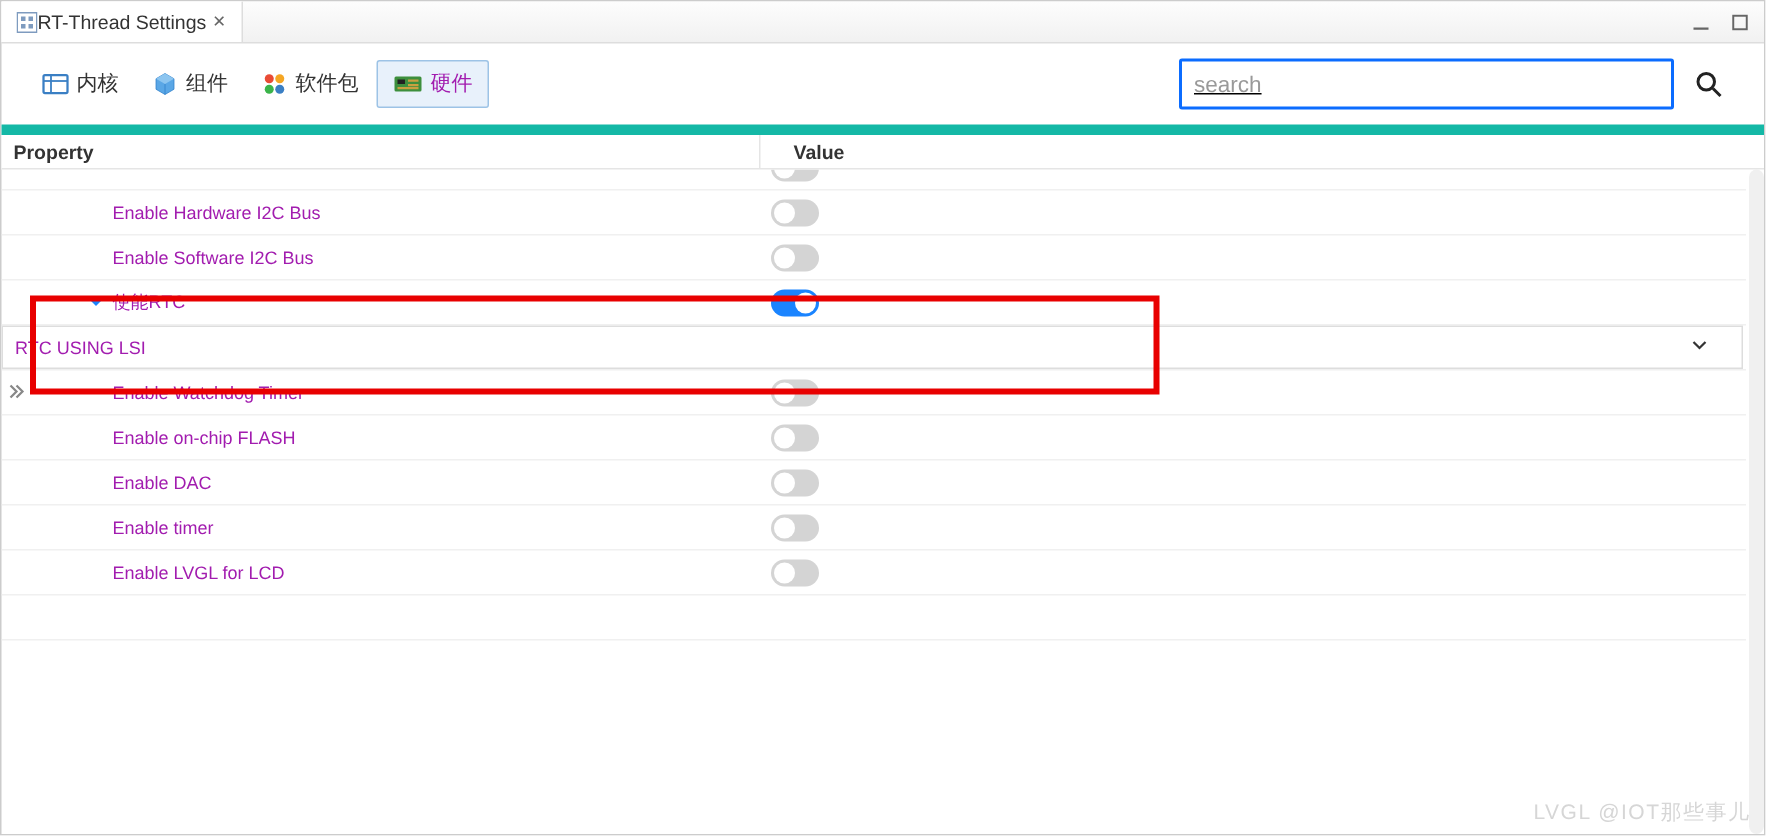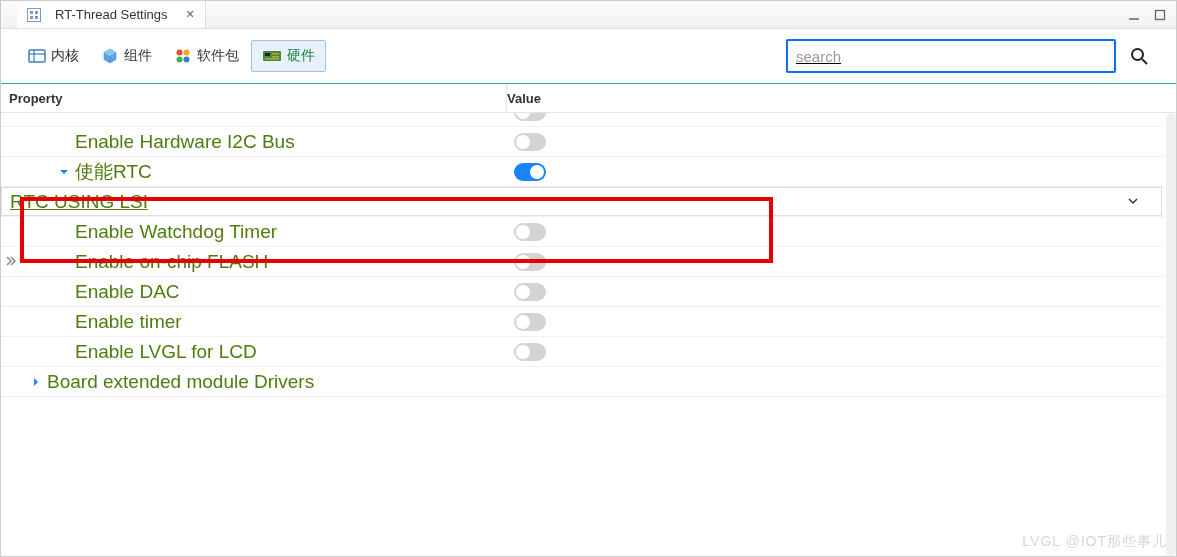--- a/index.html
+++ b/index.html
@@ -1,37 +1,37 @@
 <!DOCTYPE html>
 <html><head>
   <meta charset="utf-8">
   <style>
     * { box-sizing: border-box; margin: 0; padding: 0; font-family: "Microsoft YaHei", Arial, sans-serif; }
     body { background: #f5f5f5; width: 1177px; height: 557px; overflow: hidden; position: relative; }
     .window { background: #fff; width: 100%; height: 100%; border: 1px solid #ccc; display: flex; flex-direction: column; }
     .titlebar { height: 28px; background: linear-gradient(#fdfdfd,#f1f1f1); border-bottom: 1px solid #ddd; display: flex; align-items: center; }
-    .tab { display: flex; align-items: center; height: 100%; padding: 0 10px; background: #fff; border-right: 1px solid #ddd; font-size: 13px; color: #333; gap: 14px; margin-left: 16px; }
+    .tab { display: flex; align-items: center; height: 100%; padding: 0 10px; background: #fff; border-right: 1px solid #ddd; font-size: 13px; color: #333; gap: 0; }
     .tab svg.tab-logo { flex-shrink: 0; }
     .tab .close { margin-left: 4px; font-size: 11px; color: #666; cursor: pointer; }
     .winbtns { margin-left: auto; display: flex; gap: 10px; padding-right: 8px; }
     .winbtn { width: 16px; height: 14px; display: flex; align-items: center; justify-content: center; color: #666; }
     .toolbar { height: 54px; display: flex; align-items: center; padding: 0 20px 0 17px; gap: 6px; }
     .nav-item { display: flex; align-items: center; gap: 5px; padding: 6px 10px; font-size: 14px; color: #333; border-radius: 2px; cursor: pointer; }
     .nav-item.active { border: 1px solid #9dc3e6; background: #e8f1fb; }
-    .nav-item.active span { color: #15803d; }
+    .nav-item.active span { color: #a21caf; }
     .toolbar-spacer { flex: 1; }
     .searchbox { width: 330px; height: 34px; border: 2px solid #0b6cff; border-radius: 2px; display: flex; align-items: center; padding: 0 8px; text-decoration: underline; }
     .searchbox input { border: none; outline: none; width: 100%; font-size: 15px; color: #555; }
     .searchbox input::placeholder { color: #999; }
     .searchbtn { width: 34px; height: 34px; display: flex; align-items: center; justify-content: center; cursor: pointer; }
-    .header-row { display: flex; border-top: 1px solid #14b8a6; border-bottom: 1px solid #e5e5e5; height: 30px; align-items: center; font-size: 13px; font-weight: bold; color: #333; background: #fff; }
+    .header-row { display: flex; border-top: 7px solid #14b8a6; border-bottom: 1px solid #e5e5e5; height: 30px; align-items: center; font-size: 13px; font-weight: bold; color: #333; background: #fff; }
     .header-row .col-prop { width: 505px; padding-left: 8px; }
-    .header-row .col-val { flex: 1; padding-left: 0; border-left: 1px solid #e5e5e5; height: 100%; display: flex; align-items: center; }
+    .header-row .col-val { flex: 1; padding-left: 22px; border-left: 1px solid #e5e5e5; height: 100%; display: flex; align-items: center; }
     .table-body { flex: 1; overflow: auto; position: relative; padding-right: 12px; }
-    .row { display: flex; height: 30px; align-items: center; font-size: 19px; color: #4d7c0f; border-bottom: 1px solid #f0f0f0; }
+    .row { display: flex; height: 30px; align-items: center; font-size: 12px; color: #a21caf; border-bottom: 1px solid #f0f0f0; }
     .row .col-prop { width: 505px; display: flex; align-items: center; height: 100%; }
     .row .col-val { flex: 1; display: flex; align-items: center; height: 100%; padding-left: 8px; }
     .indent { display: inline-block; }
     .marker { width: 14px; height: 14px; display: flex; align-items: center; justify-content: center; margin-right: 4px; }
     .toggle { width: 32px; height: 18px; border-radius: 9px; position: relative; }
     .toggle.off { background: #d4d4d4; }
     .toggle.on { background: #1a84ff; }
     .toggle .knob { width: 14px; height: 14px; border-radius: 50%; background: #fff; position: absolute; top: 2px; }
     .toggle.off .knob { left: 2px; }
     .toggle.on .knob { right: 2px; }
@@ -155,35 +155,47 @@
           </div>
           <div class="col-val" style="position: relative;">
             <div class="toggle off">
               <div class="knob"></div>
             </div>
           </div>
         </div>
         <div class="row">
           <div class="col-prop">
             <span class="indent" style="width: 56px;"></span>
+            <span class="marker"></span>
+            <span>Enable Software I2C Bus</span>
+          </div>
+          <div class="col-val" style="position: relative;">
+            <div class="toggle off">
+              <div class="knob"></div>
+            </div>
+          </div>
+        </div>
+        <div class="row">
+          <div class="col-prop">
+            <span class="indent" style="width: 56px;"></span>
             <span class="marker">
               <svg width="10" height="10" viewBox="0 0 10 10">
                 <path d="M1 3 L5 7 L9 3 Z" fill="#1a84ff"></path>
               </svg>
             </span>
             <span>使能RTC</span>
           </div>
           <div class="col-val" style="position: relative;">
             <div class="toggle on">
               <div class="knob"></div>
             </div>
           </div>
         </div>
         <div class="row">
-          <div class="col-val" style="position: relative; padding: 0px; text-decoration: underline;">
+          <div class="col-val" style="position: relative; padding: 0px;">
             <div class="dropdown-field">
               <span>RTC USING LSI</span>
             </div>
             <span class="dropdown-chevron"><svg width="14" height="14" viewBox="0 0 14 14">
                 <path d="M3 5 L7 9 L11 5" fill="none" stroke="#333" stroke-width="1.5"></path>
               </svg></span>
           </div>
         </div>
         <div class="row">
           <div class="col-prop">
@@ -239,29 +251,20 @@
             <span class="marker"></span>
             <span>Enable LVGL for LCD</span>
           </div>
           <div class="col-val" style="position: relative;">
             <div class="toggle off">
               <div class="knob"></div>
             </div>
           </div>
         </div>
         <div class="row">
-          <div class="col-prop">
-            <span class="indent" style="width: 28px;"></span>
-            <span class="marker">
-              <svg width="10" height="10" viewBox="0 0 10 10">
-                <path d="M3 1 L7 5 L3 9 Z" fill="#1a84ff"></path>
-              </svg>
-            </span>
-            <span>Board extended module Drivers</span>
-          </div>
           <div class="col-val" style="position: relative;"></div>
         </div>
       </div>
     <div class="vscroll"></div>
   </div>
 </div>
 
 <div class="redbox"></div>
 
 <div class="sidebar-handle">

